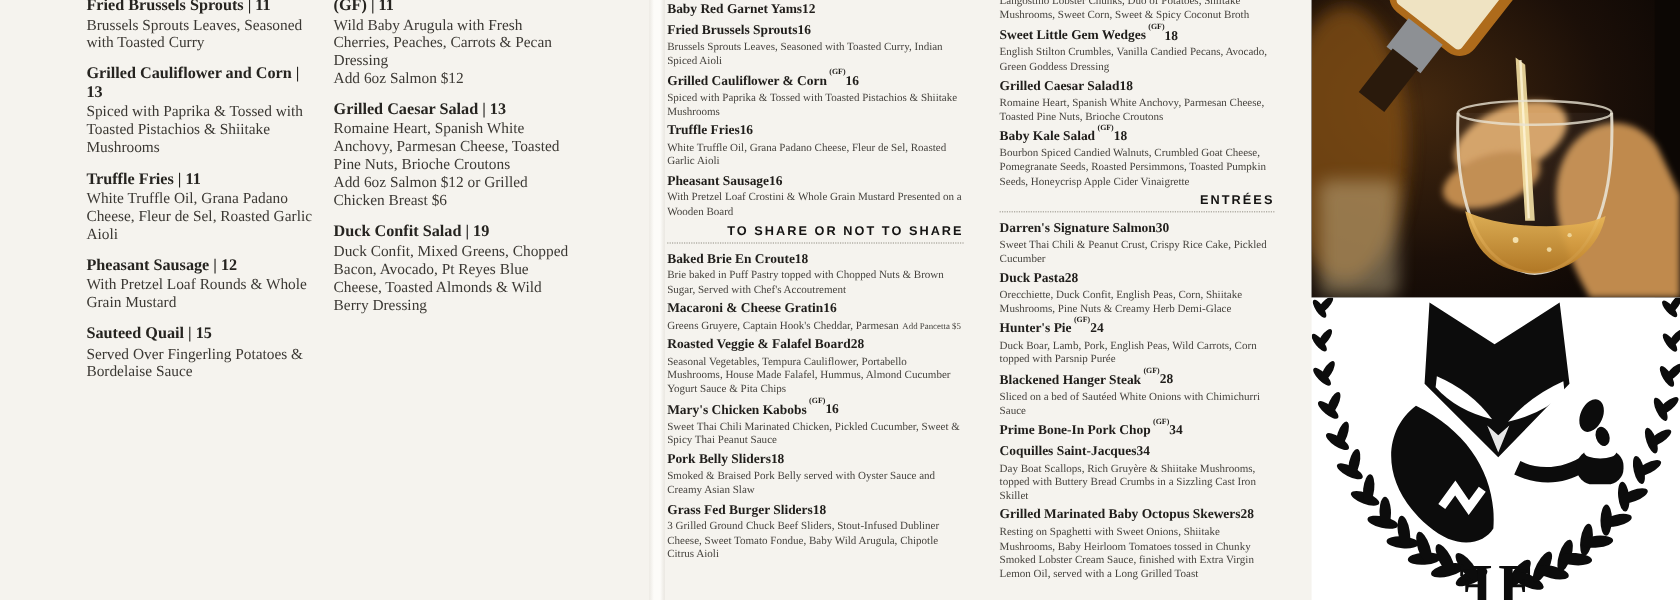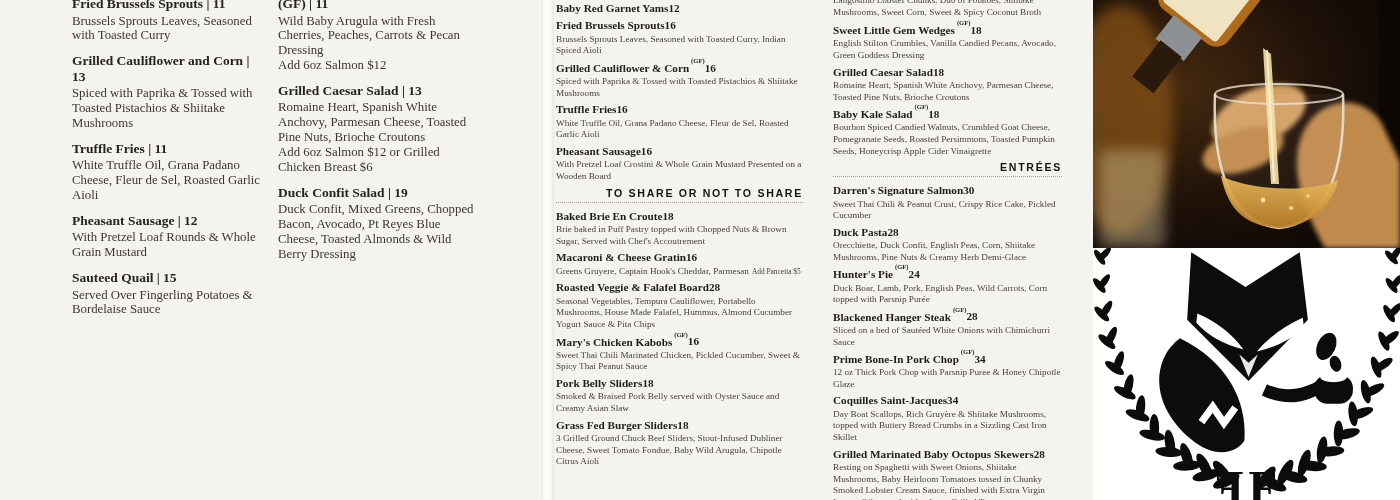--- a/index.html
+++ b/index.html
@@ -258,21 +258,20 @@
           <span class="pr">28</span>
         </div>
         <div class="desc-r"><span>Sliced on a bed of Sautéed White Onions with Chimichurri Sauce</span></div>
       </div>
 
       <div class="item-r">
         <div class="head-r">
           <span class="nm"><span>Prime Bone-In Pork Chop</span><sup class="gf">(GF)</sup></span>
           <span class="pr">34</span>
         </div>
-        <div class="desc-r"><span>12 oz Thick Pork Chop with Parsnip Puree &amp; Honey Chipotle Glaze</span></div>
       </div>
 
       <div class="item-r">
         <div class="head-r">
           <span class="nm"><span>Coquilles Saint-Jacques</span></span>
           <span class="pr">34</span>
         </div>
         <div class="desc-r"><span>Day Boat Scallops, Rich Gruyère &amp; Shiitake Mushrooms, topped with Buttery Bread Crumbs in a Sizzling Cast Iron Skillet</span></div>
       </div>
 

